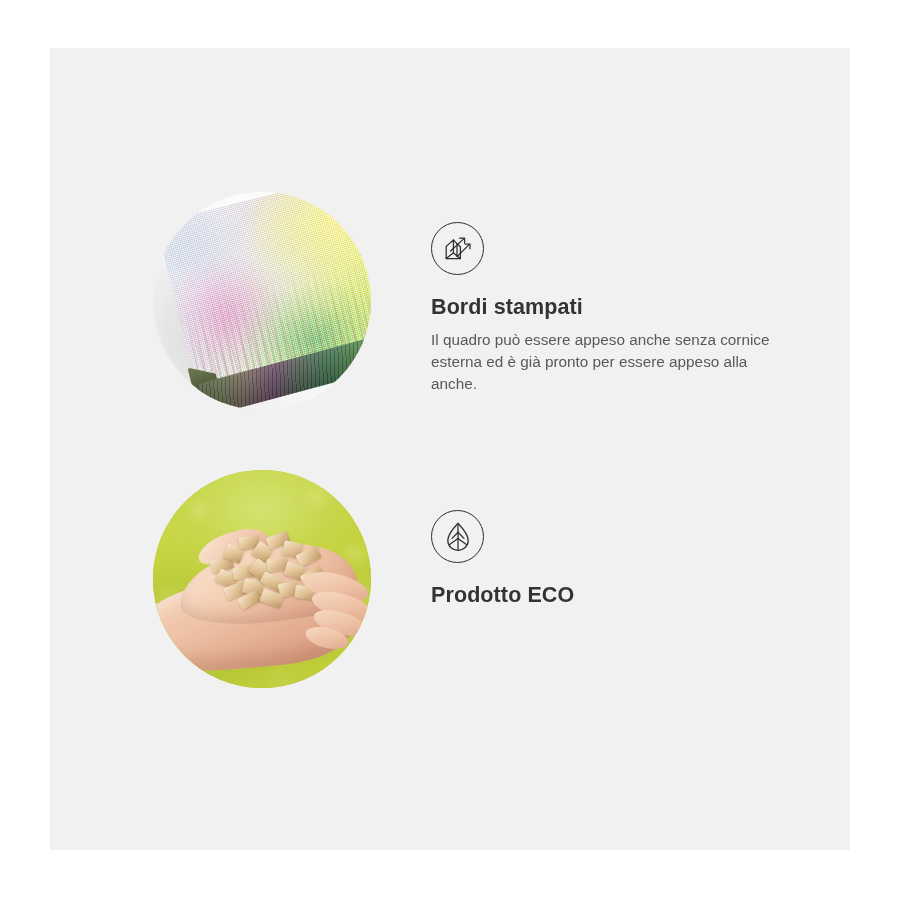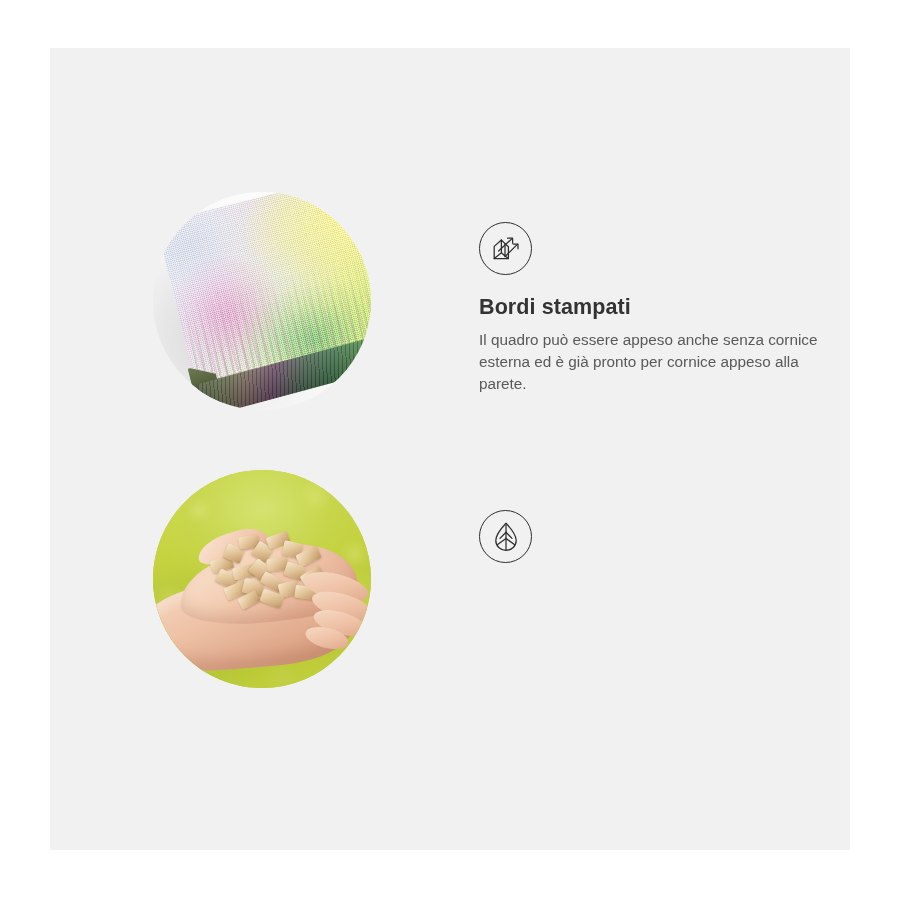--- a/index.html
+++ b/index.html
@@ -252,21 +252,20 @@
     border-radius: 2px;
     box-shadow: 0 1px 2px rgba(110,80,45,0.35);
   }
 
   
   .text-col {
     position: absolute;
     left: 381px;
     top: 0;
     width: 380px;
-    margin-left: 48px;
   }
   .feature-1 .text-col { top: 30px; }
   .feature-2 .text-col { top: 40px; }
 
   .icon-badge {
     width: 53px;
     height: 53px;
     border-radius: 50%;
     border: 1.6px solid #2e2e2e;
     display: flex;
@@ -321,21 +320,21 @@
               <path d="M5.2 26.6 L19.4 26.6"></path>
 
               <path d="M9.6 19.0 L23.0 6.6"></path>
               <path d="M18.6 6.2 L23.6 6.2 L23.6 11.2"></path>
               <path d="M16.0 24.6 L28.4 12.4"></path>
               <path d="M24.2 12.0 L29.0 12.0 L29.0 16.8"></path>
             </g>
           </svg>
         </div>
         <div class="feature-title">Bordi stampati</div>
-        <div class="feature-desc">Il quadro può essere appeso anche senza cornice esterna ed è già pronto per cornice appeso alla parete.</div>
+        <div class="feature-desc">Il quadro può essere appeso anche senza cornice esterna ed è già pronto per essere appeso alla anche.</div>
       </div>
     </div>
 
     <div class="feature feature-2">
 
       <div class="photo-circle eco-photo">
         <div class="grass-bg"></div>
         <div class="grass-blur"></div>
 
         <div class="hand hand-lower"></div>
@@ -381,17 +380,18 @@
 
               <path d="M17 5.0 L17 30.0"></path>
 
               <path d="M17 12.2 L11.0 18.4"></path>
               <path d="M17 12.2 L23.0 18.4"></path>
               <path d="M17 18.4 L8.6 24.6"></path>
               <path d="M17 18.4 L25.4 24.6"></path>
             </g>
           </svg>
         </div>
+        <div class="feature-title">Prodotto ECO</div>
       </div>
     </div>
 
   </div>
 </div>
 
 </body></html>

